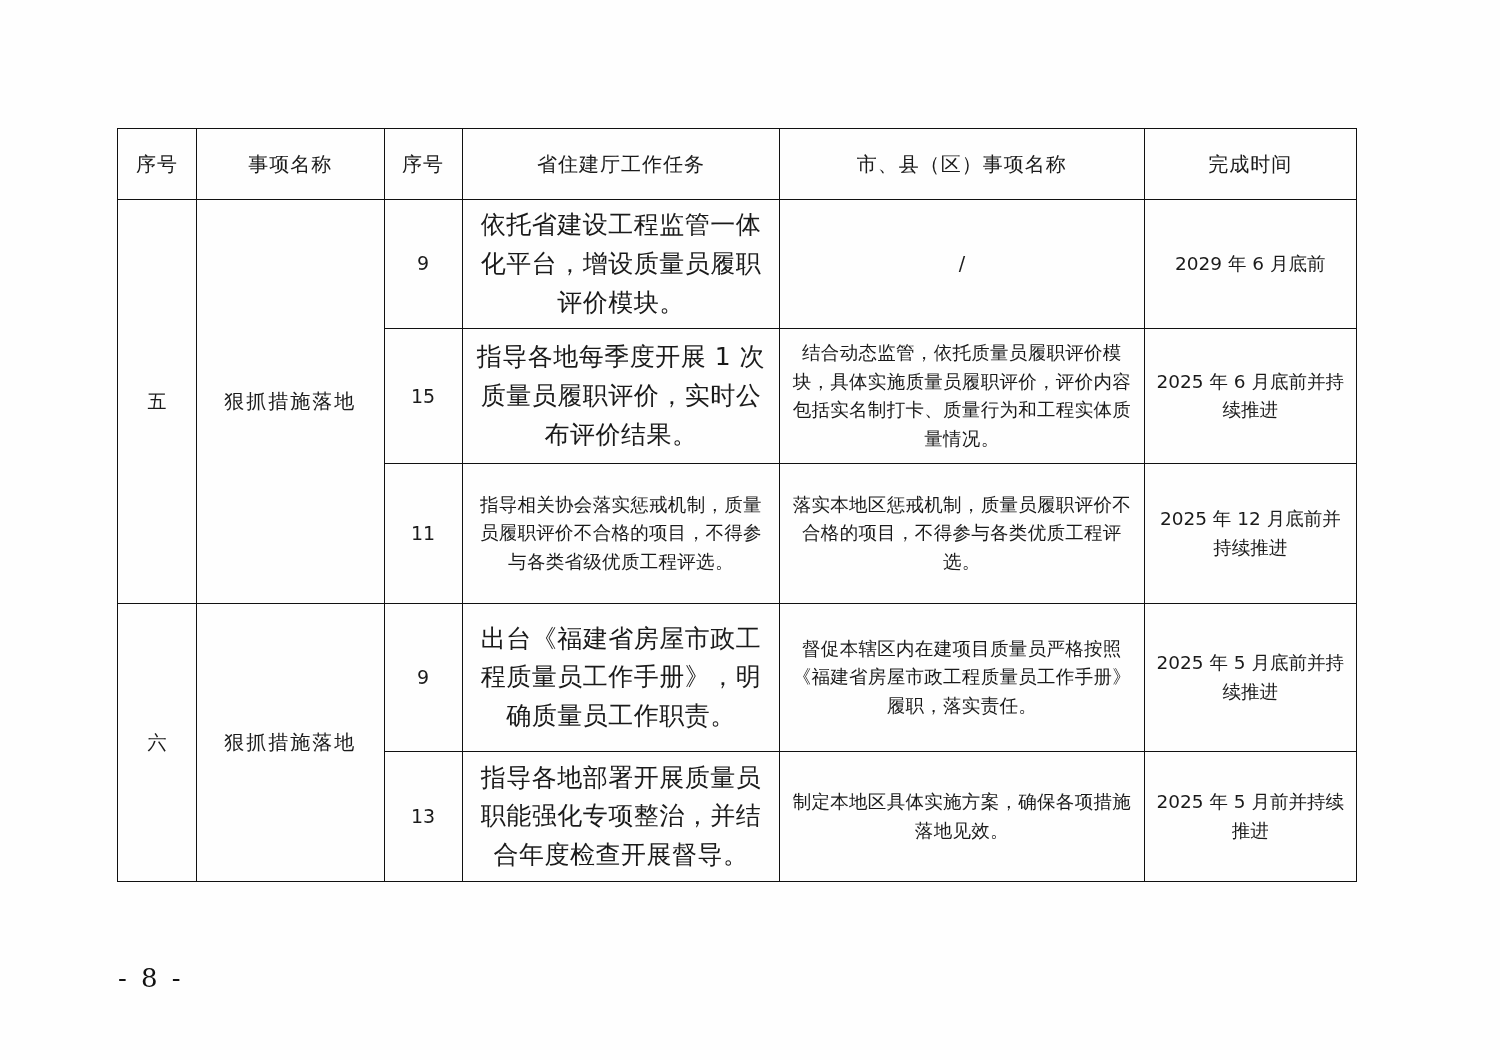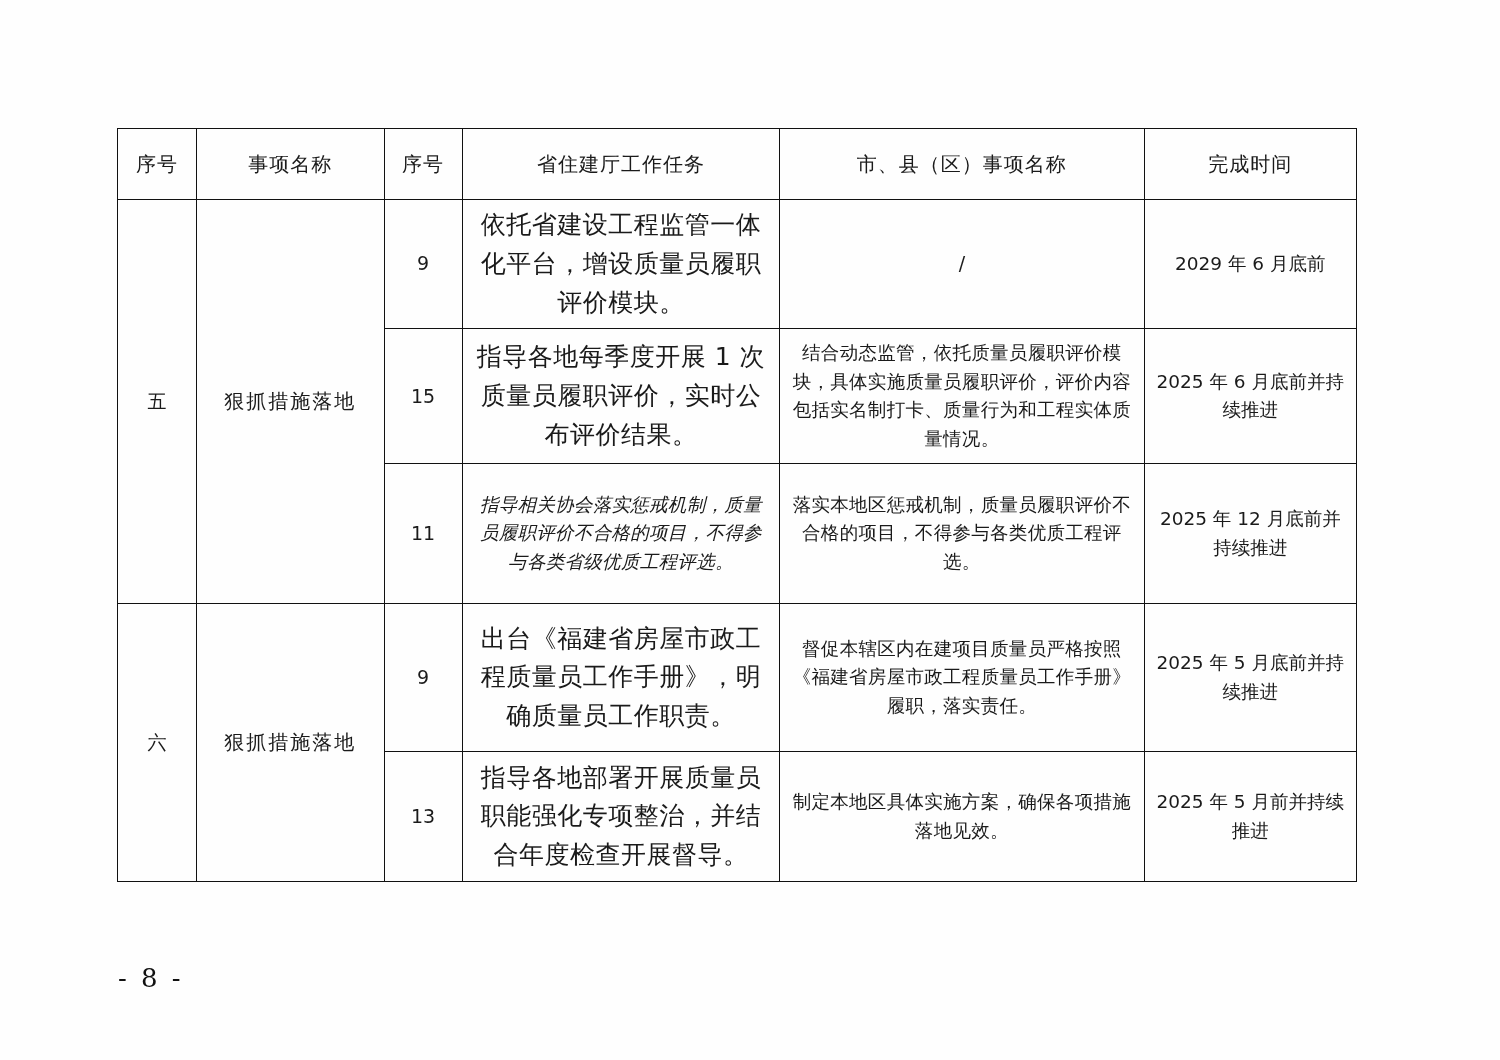--- a/index.html
+++ b/index.html
@@ -69,21 +69,20 @@
     letter-spacing: 0.5px;
   }
   td.task-left {
     text-align: justify;
     text-align-last: center;
     font-size: 18.5px;
     line-height: 1.7;
     letter-spacing: 0.3px;
     padding-left: 12px;
     padding-right: 12px;
-    font-style: italic;
   }
   td.city {
     text-align: justify;
     text-align-last: center;
     font-size: 18.5px;
     line-height: 1.7;
     letter-spacing: 0.3px;
     padding-left: 12px;
     padding-right: 12px;
   }

